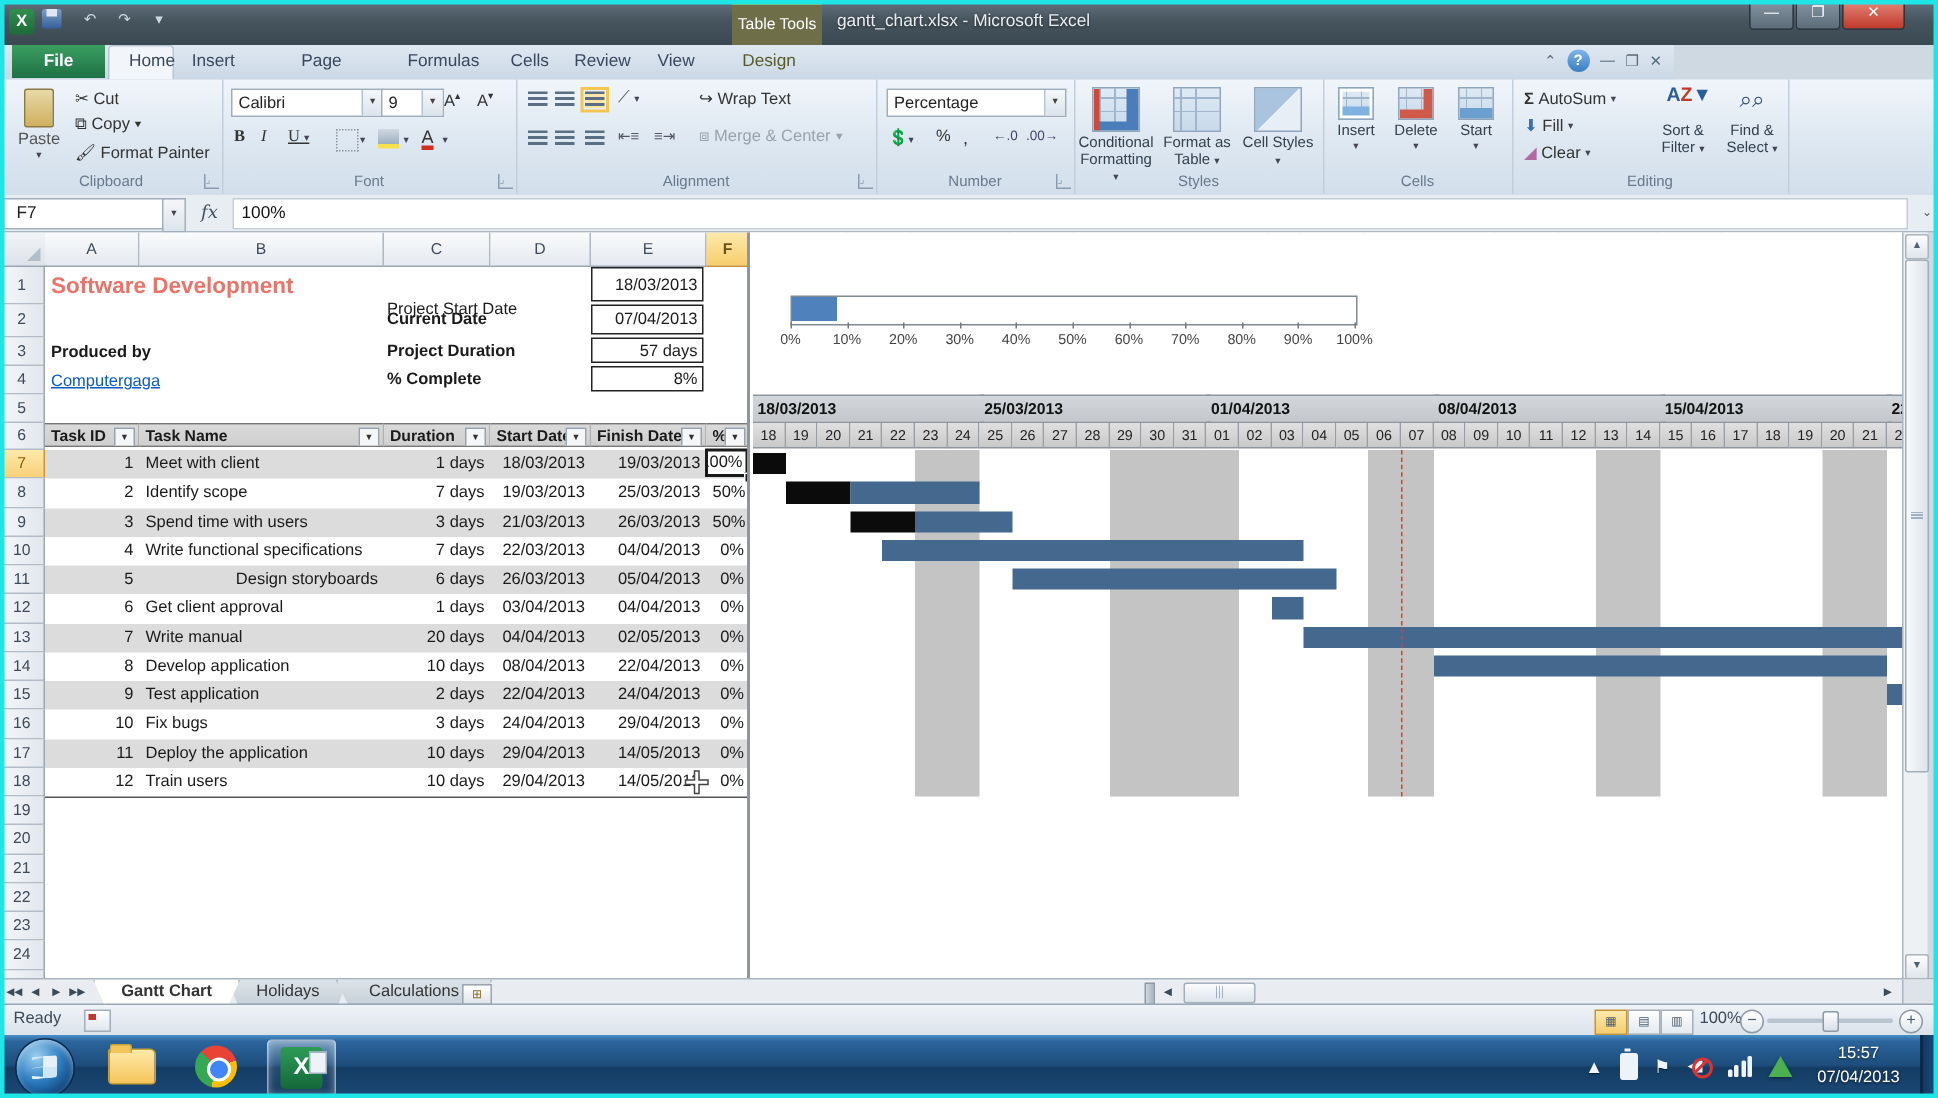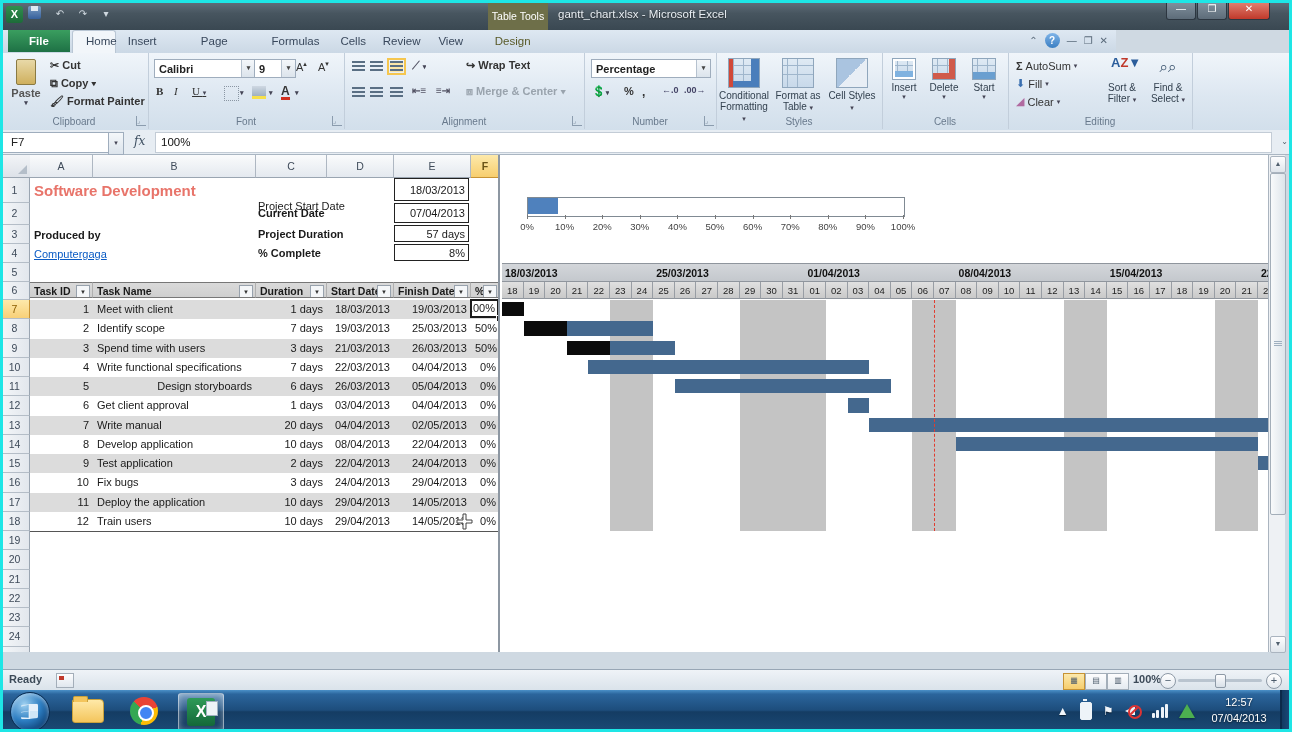--- a/index.html
+++ b/index.html
@@ -1,18 +1,18 @@
 <!DOCTYPE html>
 <html><head>
 <meta charset="utf-8">
 <style>
   html,body{margin:0;padding:0;background:#222;}
   #screen{position:relative;width:1292px;height:732px;overflow:hidden;
     font-family:"Liberation Sans",sans-serif;background:#cfd9e2;-webkit-font-smoothing:antialiased;}
-  .abs{position:absolute;font-weight:bold;}
+  .abs{position:absolute;}
   .tx{white-space:nowrap;overflow:hidden;}
   .frame{position:absolute;inset:0;border:3px solid #1ee6e6;pointer-events:none;z-index:1000;}
 
   
   .titlebar{position:absolute;left:0;top:0;width:1292px;height:30px;
     background:linear-gradient(180deg,#62707d 0%,#49586676 40%,#3d4c5a 100%),linear-gradient(#4a5864,#35424e);
     background:linear-gradient(180deg,#65737f,#47555f 45%,#3a4852);}
   .qat{position:absolute;left:6px;top:3px;height:22px;display:flex;align-items:center;gap:5px;}
   .xl-app-icon{width:17px;height:17px;background:linear-gradient(#2f8f4e,#1d6b39);border-radius:3px;
     color:#fff;font-size:11px;font-weight:bold;text-align:center;line-height:17px;}
@@ -622,20 +622,39 @@
   <div class="split-v"></div>
 
   <div class="vscroll">
     <div class="sbtn2" style="top:1px;">▲</div>
     <div class="vthumb" style="top:18px;height:340px;">
       <div class="grip" style="top:167px;"></div>
     </div>
     <div class="sbtn2" style="top:481px;">▼</div>
   </div>
 
+  <div class="botbar">
+    <div class="navbtn" style="left:3px;">◀◀</div>
+    <div class="navbtn" style="left:17px;">◀</div>
+    <div class="navbtn" style="left:31px;">▶</div>
+    <div class="navbtn" style="left:45px;">▶▶</div>
+    <div id="sheettabs">
+        <div class="sheettab active" style="left: 62px; width: 76.2px;">Gantt Chart</div>
+        <div class="sheettab" style="left: 152.2px; width: 57.6px;">Holidays</div>
+        <div class="sheettab" style="left: 223.8px; width: 82.4px;">Calculations</div>
+      </div>
+    <div class="abs" style="left:308px;top:3px;width:18px;height:12px;background:linear-gradient(#fff,#dfe5ea);border:1px solid #9aa5b0;font-size:8px;text-align:center;line-height:11px;color:#8a6d2f;">⊞</div>
+    <div class="abs" style="left:763px;top:2px;width:5px;height:13px;background:linear-gradient(90deg,#cfd7de,#aab4bd);border:1px solid #8d98a2;"></div>
+    <div class="navbtn" style="left:772px;">◀</div>
+    <div class="hthumb" style="left:789px;width:46px;">
+        <div class="grip" style="left:19px;top:3px;transform:rotate(90deg);"></div>
+      </div>
+    <div class="navbtn" style="left:1252px;">▶</div>
+    <div class="abs" style="left:1268px;top:0;width:24px;height:17px;background:#dde3e8;border-left:1px solid #aab4bf;"></div>
+  </div>
 
   <div class="statusbar">
     <div class="abs tx" style="left:9px;top:3px;">Ready</div>
     <div class="abs" style="left:56px;top:3px;width:16px;height:13px;background:linear-gradient(#fdfdfe,#e0e7ee);border:1px solid #a3aeb9;">
       <div style="width:5px;height:4px;background:#c0392b;margin:2px 0 0 2px;"></div>
     </div>
     <div class="viewbtn sel" style="left:1063px;">▦</div>
     <div class="viewbtn" style="left:1085px;">▤</div>
     <div class="viewbtn" style="left:1107px;">▥</div>
     <div class="abs tx" style="left:1133px;top:3px;">100%</div>
@@ -668,20 +687,20 @@
         </span>
       <span class="sigbars">
           <i style="height:5px;"></i>
           <i style="height:8px;"></i>
           <i style="height:11px;"></i>
           <i style="height:14px;"></i>
         </span>
       <span class="gdrive"></span>
     </div>
     <div class="clock">
-      <div>12:57</div>
+      <div>15:57</div>
       <div>07/04/2013</div>
     </div>
     <div class="showdesk"></div>
   </div>
 
   <div class="frame"></div>
 </div>
 
 </body></html>

